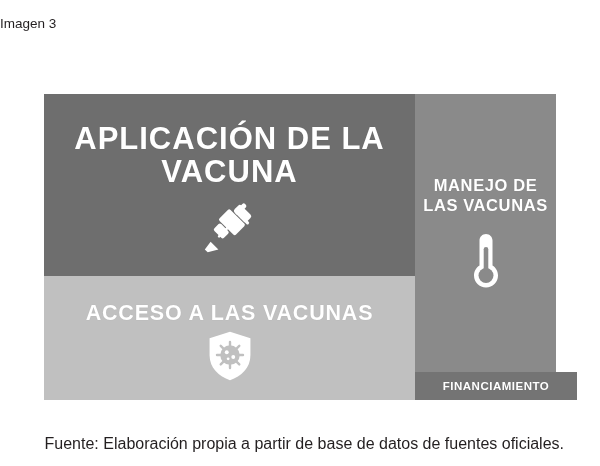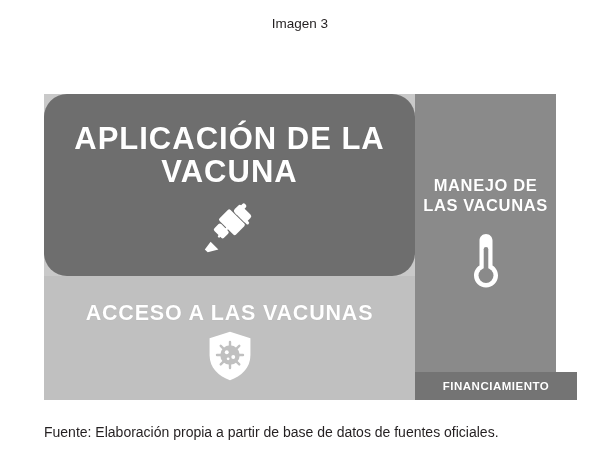--- a/index.html
+++ b/index.html
@@ -15,21 +15,21 @@
     overflow: hidden;
   }
   .page {
     position: relative;
     width: 600px;
     height: 466px;
     box-sizing: border-box;
   }
   .caption-top {
     padding-top: 14px;
-    text-align: center;
+    text-align: left;
     font-size: 13.5px;
     line-height: 1.55;
     color: #231f20;
   }
   .caption-top .line {
     display: block;
   }
   .figure-wrap {
     position: absolute;
     left: 44px;
@@ -63,21 +63,20 @@
     text-shadow: 0 0 1px rgba(0,0,0,0.12);
   }
   
   .cell-1 {
     left: 0;
     top: 0;
     width: 371px;
     height: 182px;
     background: #6e6e6e;
     padding-top: 14px;
-    border-radius: 23px;
   }
   .cell-1 .cell-label {
     font-size: 31px;
     letter-spacing: 1px;
   }
   .cell-1 .icon-holder {
     margin-top: 10px;
   }
   
   .cell-2 {
@@ -119,25 +118,25 @@
     height: 28px;
     background: #747474;
   }
   .cell-4 .cell-label {
     font-size: 11.5px;
     letter-spacing: 0.5px;
   }
   .caption-bottom {
     position: absolute;
     left: 44px;
-    top: 424px;
+    top: 435px;
     width: 520px;
-    font-size: 14px;
+    font-size: 16px;
     color: #231f20;
-    text-align: left;
+    text-align: right;
   }
   .icon-holder svg {
     display: block;
   }
 </style>
 </head>
 <body>
 
 <div class="page">
 

